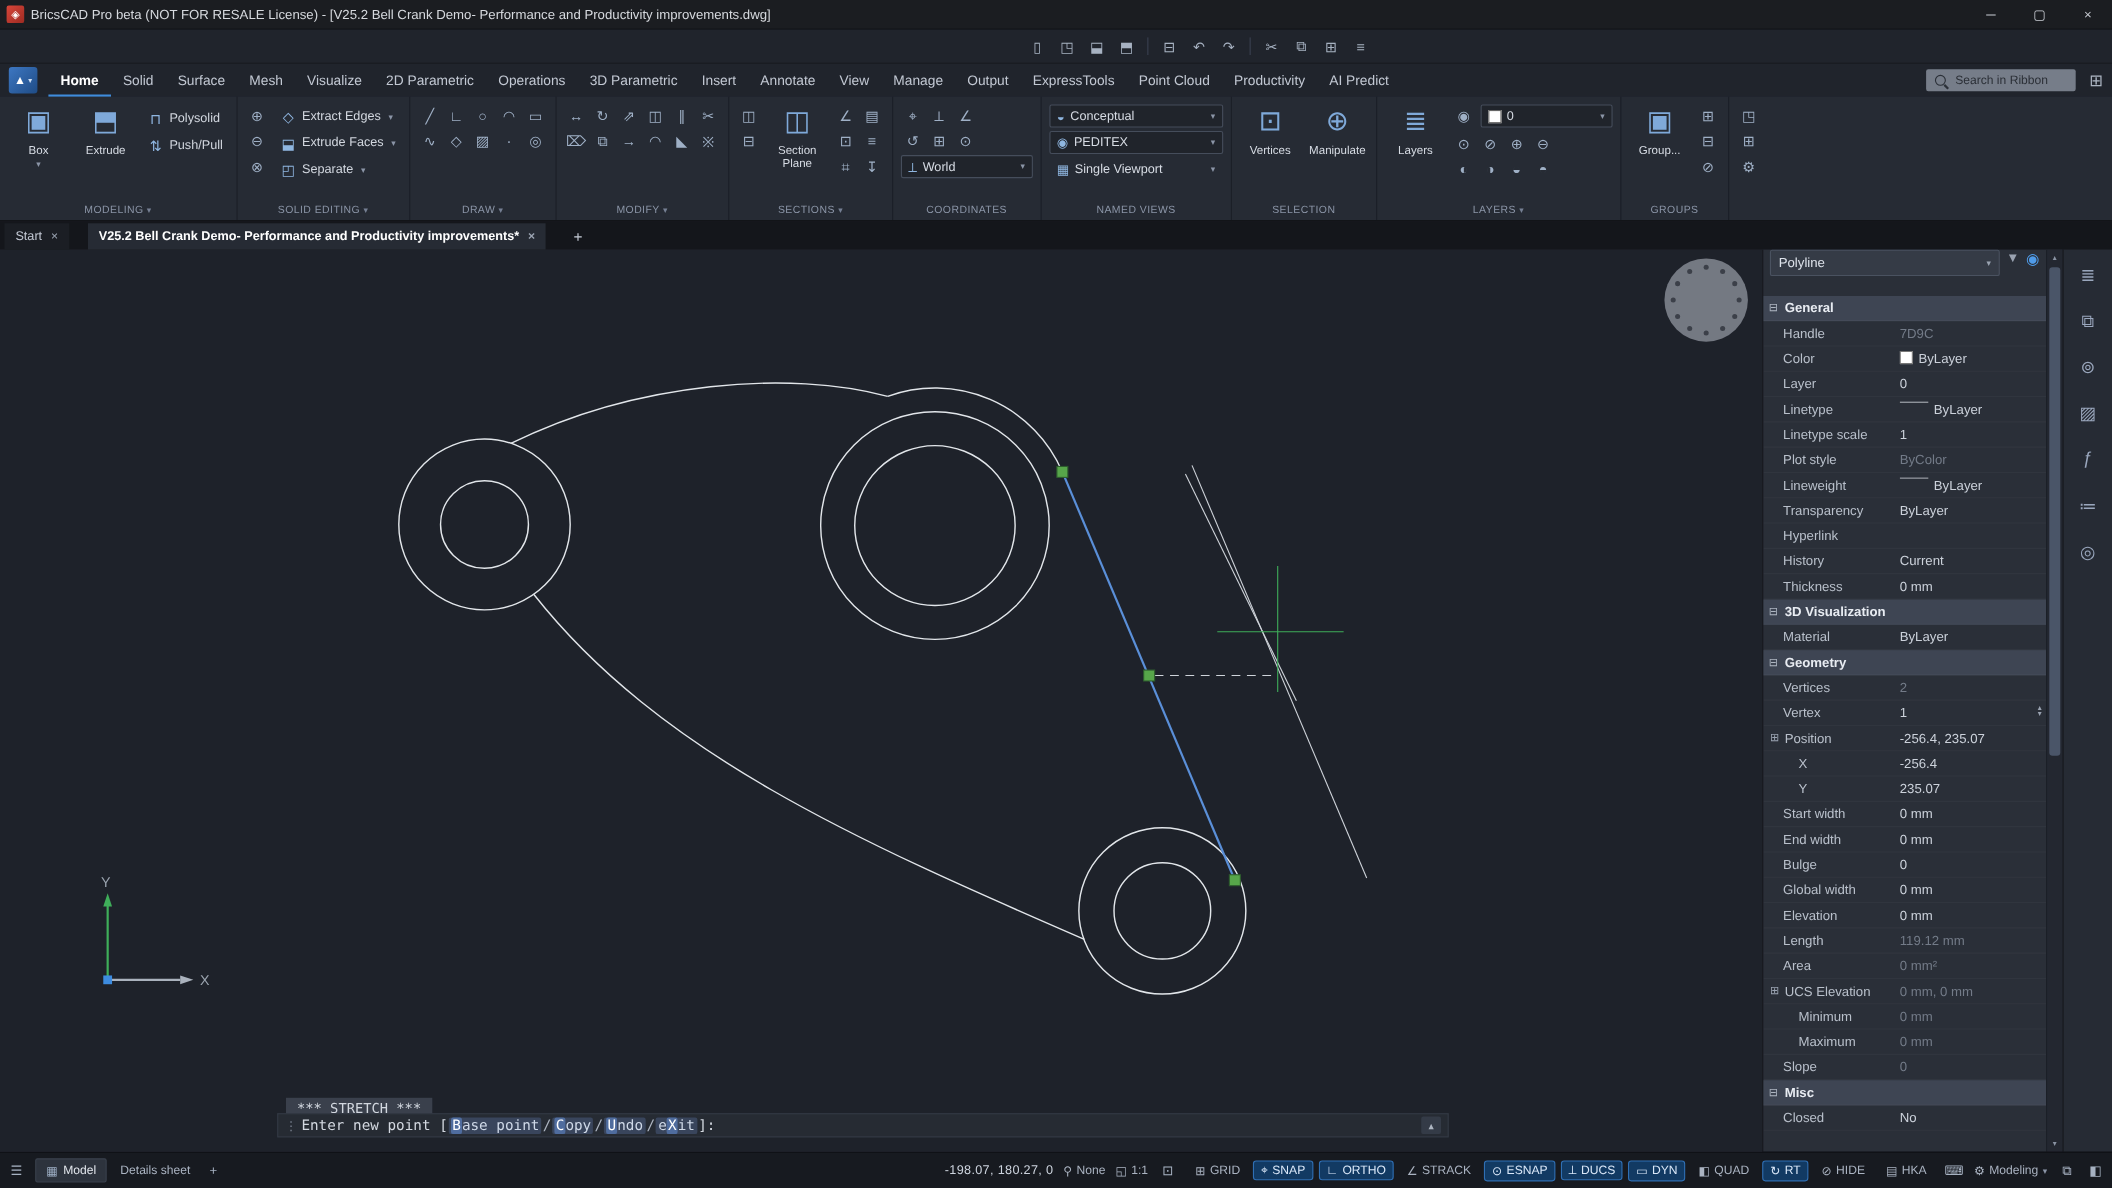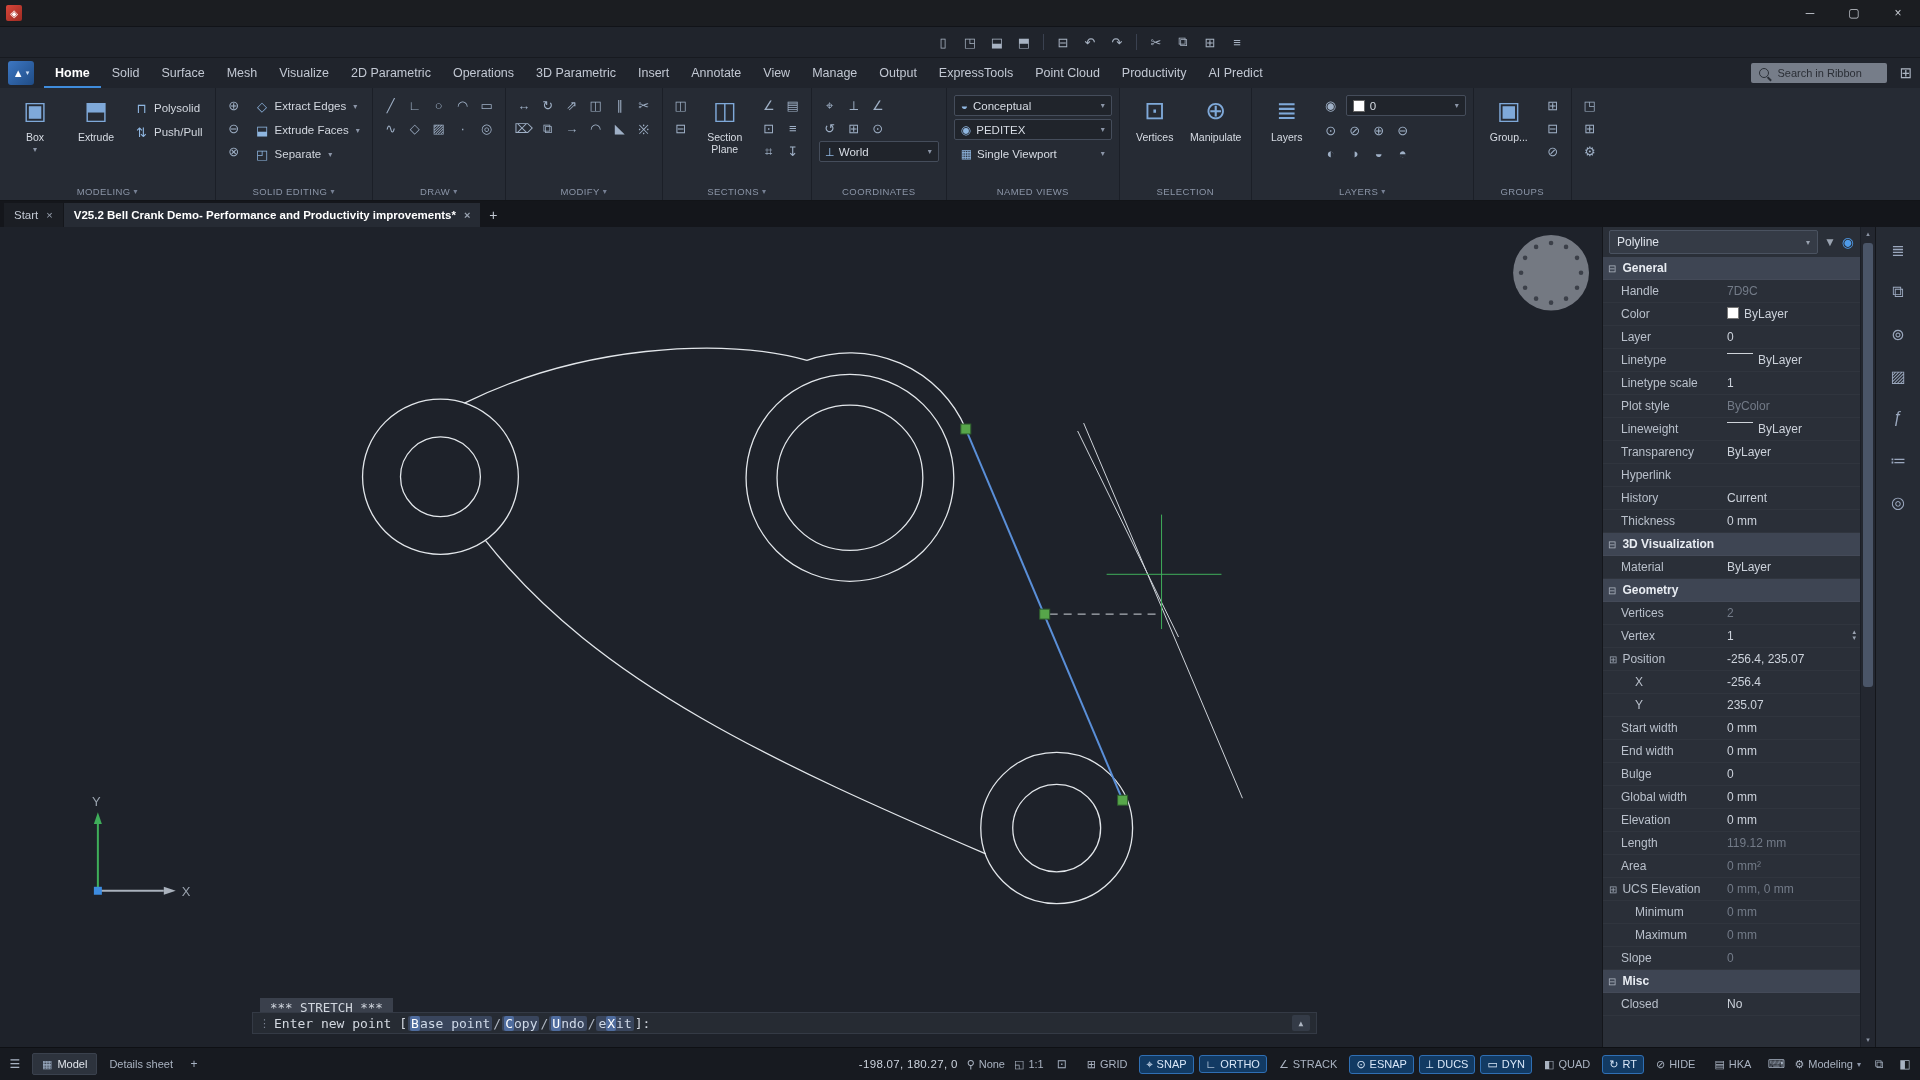--- a/index.html
+++ b/index.html
@@ -48,42 +48,42 @@
   .lblbtn .lc{font-size:8px;color:#8b95a7;margin-left:2px;}
   .sbtn{width:22px;height:21px;display:flex;align-items:center;justify-content:center;font-size:13px;color:#9fb0c6;border-radius:2px;}
   .icon-row{display:flex;gap:2px;}
   .gridcol{display:flex;flex-direction:column;gap:2px;padding-top:4px;}
   .combo{display:flex;align-items:center;gap:5px;height:21px;background:#20242b;border:1px solid #454d5b;border-radius:2px;padding:0 6px;font-size:11.5px;color:#d7dce4;width:158px;box-sizing:border-box;}
   .combo .ci{color:#8fb6e0;font-size:12px;}
   .combo .cchev{margin-left:auto;color:#8b95a7;font-size:8px;}
   .combo.small{width:120px;}
   .swatchbox{width:10px;height:10px;background:#fff;border:1px solid #666;flex:none;}
   
-  #doctabs{height:26px;background:#14161b;display:flex;align-items:flex-end;flex:none;padding-left:4px;gap:1px;}
+  #doctabs{height:26px;background:#14161b;display:flex;align-items:flex-end;flex:none;padding-left:4px;gap:17px;}
   .dtab{height:24px;display:flex;align-items:center;gap:8px;padding:0 10px;font-size:11.5px;color:#c3c9d4;background:#1b1e24;}
   .dtab.active{background:#262b34;color:#fff;font-weight:bold;align-items:center;}
   .dclose{font-size:11px;color:#9aa3b1;}
   .dplus{width:24px;height:24px;display:flex;align-items:center;justify-content:center;color:#c3c9d4;font-size:14px;}
   
   #main{flex:1;display:flex;min-height:0;}
   #canvas{flex:1;position:relative;background:#1e222a;overflow:hidden;}
   #canvas svg{position:absolute;inset:0;}
   #cmd-echo{position:absolute;left:260px;bottom:30px;background:#3a404c;color:#d2d7df;
             font-family:"DejaVu Sans Mono",monospace;font-size:12.5px;padding:2px 10px;}
   #cmd-bar{position:absolute;left:252px;bottom:13px;width:1065px;height:22px;background:#262b33;border:1px solid #343a45;
            display:flex;align-items:center;font-family:"DejaVu Sans Mono",monospace;font-size:13px;color:#d3d8e0;padding:0 6px;box-sizing:border-box;}
   .cmd-lead{color:#7d8594;margin-right:4px;font-size:11px;}
   .cmd-opt{background:#39455c;border-radius:2px;padding:0 2px;margin:0 1px;color:#cfd9e8;}
   .cmd-cap{color:#ffffff;background:#4f6c9e;border-radius:2px;padding:0 1px;}
   .cmd-sep{color:#aeb6c2;}
   #cmd-expand{margin-left:auto;width:18px;height:16px;background:#343b47;display:flex;align-items:center;justify-content:center;font-size:8px;color:#aeb6c2;border-radius:2px;}
   
   #props-wrap{width:272px;background:#2a2f38;display:flex;flex:none;border-left:1px solid #14161b;}
   #props{flex:1;display:flex;flex-direction:column;min-width:0;}
-  #props-header{height:30px;display:flex;align-items:center;gap:6px;padding:0 6px;flex:none;}
+  #props-header{height:42px;display:flex;gap:6px;padding:0 6px;flex:none;}
   .pcombo{flex:1;height:22px;background:#353b46;border:1px solid #4a5260;border-radius:2px;display:flex;align-items:center;padding:0 7px;font-size:12px;color:#dde2ea;}
   .pcombo .cchev{margin-left:auto;font-size:8px;color:#9aa3b1;}
   .phicon{font-size:12px;color:#9aa3b1;}
   .phicon.eye{color:#4f9be8;font-size:14px;}
   #prop-rows{flex:1;overflow:hidden;display:flex;flex-direction:column;}
   .prow{height:22px;flex:none;display:flex;align-items:center;font-size:12px;border-bottom:1px solid rgba(255,255,255,0.03);}
   .prow.sec{background:#3e4553;color:#e8ecf2;font-weight:bold;gap:6px;padding-left:5px;}
   .secbox{font-size:10px;color:#aeb6c2;font-weight:normal;}
   .plab{width:124px;flex:none;color:#b9c0cb;padding-left:18px;display:flex;align-items:center;gap:5px;box-sizing:border-box;white-space:nowrap;overflow:hidden;}
   .plab.ind{padding-left:32px;}
@@ -122,20 +122,21 @@
 </style>
 </head>
 <body>
 
 <div id="app">
 
   <div id="titlebar">
     <div class="app-ico">
         <span>◈</span>
       </div>
+    <div class="title">BricsCAD Pro beta (NOT FOR RESALE License) - [V25.2 Bell Crank Demo- Performance and Productivity improvements.dwg]</div>
     <div class="spacer"></div>
     <div class="winbtn">─</div>
     <div class="winbtn">▢</div>
     <div class="winbtn close">×</div>
   </div>
 
   <div id="qatbar">
     <div id="qat-icons">
         <div class="qat-btn">▯</div>
         <div class="qat-btn">◳</div>

